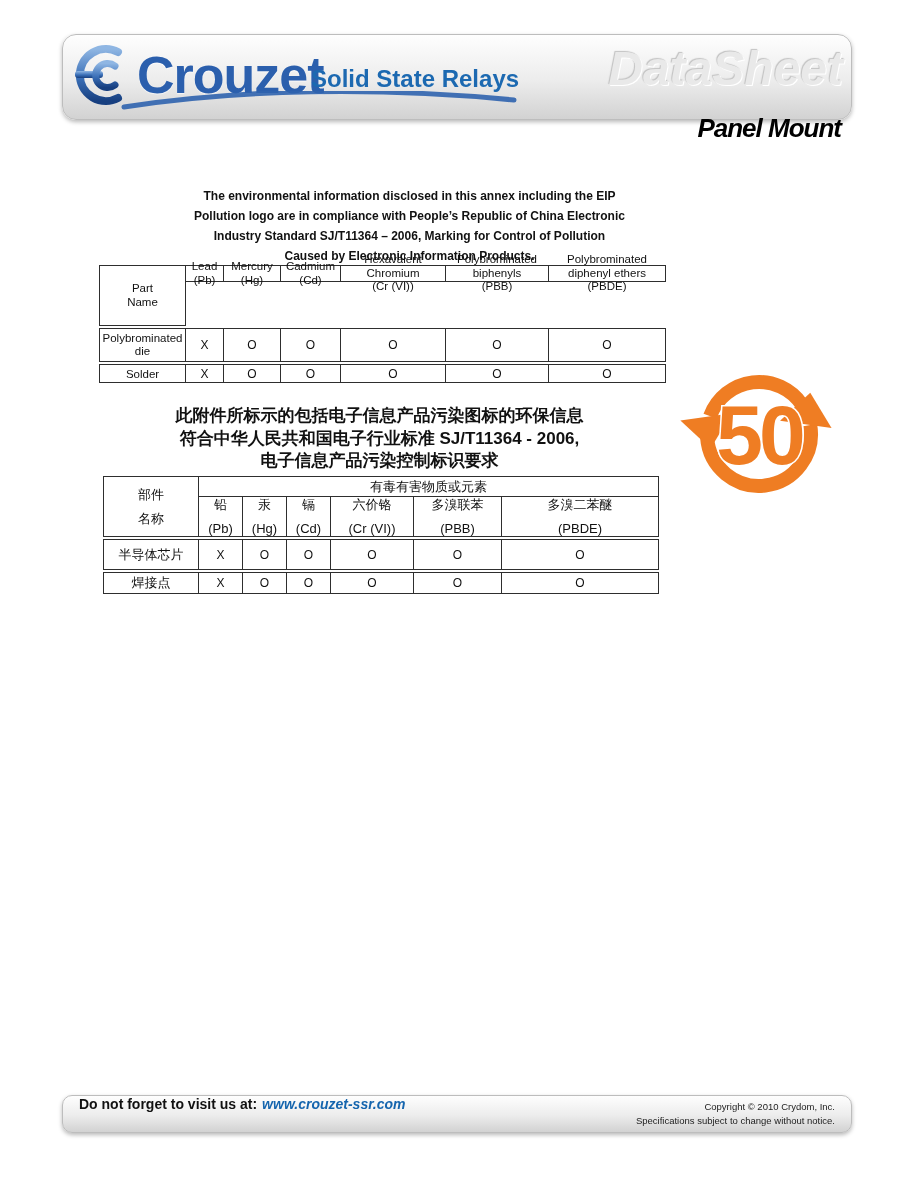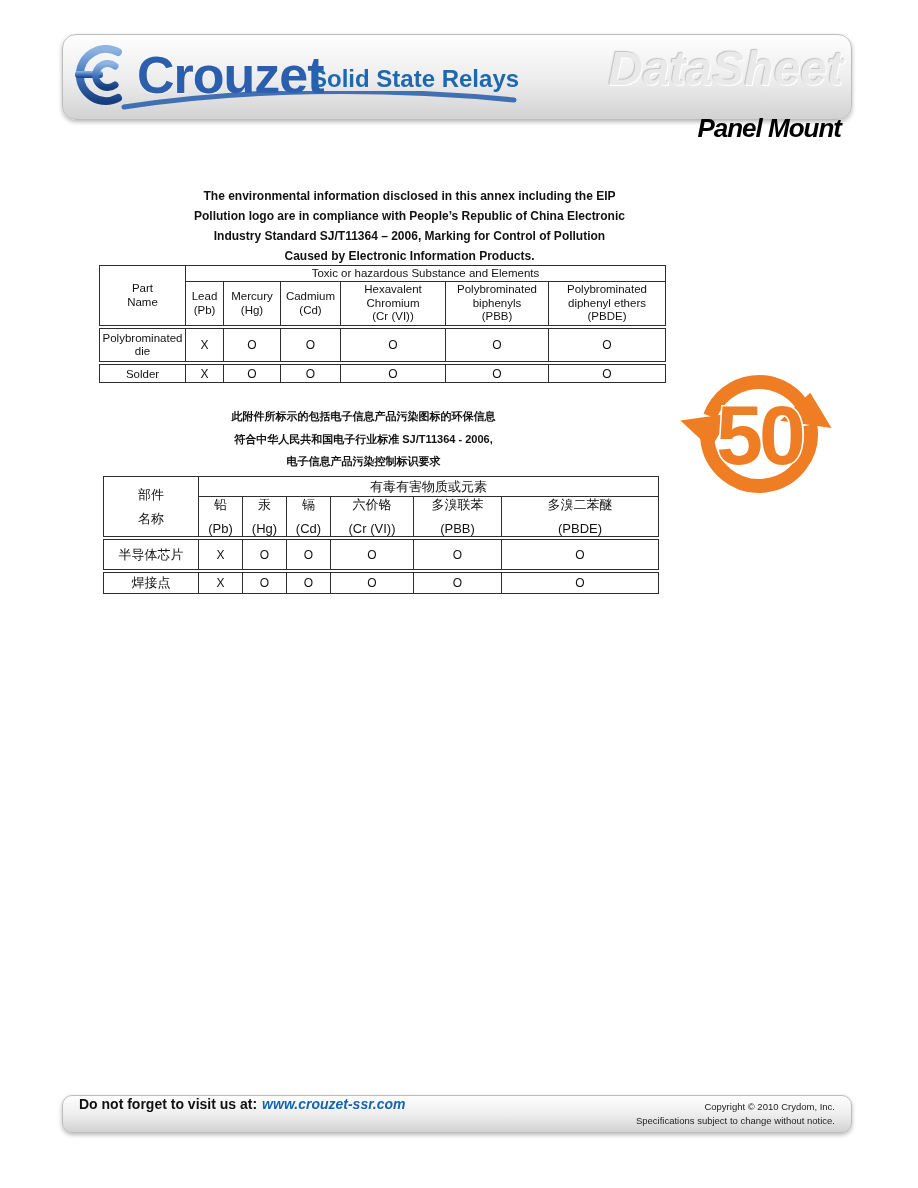--- a/index.html
+++ b/index.html
@@ -20,21 +20,21 @@
   .product-line { position:absolute; left:248px; top:30px; font-size:24px; font-weight:bold; color:#1c69b1; }
   .watermark { position:absolute; right:8px; top:6px; font-size:48px; font-weight:900; font-style:italic;
                color:#e9e9e9; letter-spacing:0px;
                text-shadow:1px 1px 0 #ffffff, -1px -1px 1px #c2c2c2; z-index:1;margin-left:40px; }
   .panel-mount { position:absolute; right:10px; top:46px; font-size:26px; font-weight:800;
                  font-style:italic; color:#000; z-index:2; letter-spacing:-1px;margin-top:32px; }
 
   
   .intro { position:absolute; font-weight:bold; text-align:center; white-space:pre-line; }
   .intro-en { left:152px; top:186px; width:515px; font-size:12px; line-height:20px; }
-  .intro-zh { left:85px; top:405px; width:557px; font-size:11px; line-height:22.5px; }
+  .intro-zh { left:101px; top:405px; width:557px; font-size:17px; line-height:22.5px; }
 
   
   .tbl { position:absolute; }
   .tbl-en { left:99px; top:265px; }
   .tbl-zh { left:103px; top:476px; }
   .tblblock { display:grid; border-top:1px solid #2e2e2e; border-left:1px solid #2e2e2e; background:#fff; }
   .tblblock > div { border-right:1px solid #2e2e2e; border-bottom:1px solid #2e2e2e;
                     display:flex; align-items:center; justify-content:center;
                     text-align:center; white-space:pre-line; padding:0 2px; box-sizing:border-box; }
   .en-cols { grid-template-columns:86px 38px 57px 60px 105px 103px 117px; }
@@ -91,21 +91,20 @@
 
   <div class="intro intro-en">The environmental information disclosed in this annex including the EIP
 Pollution logo are in compliance with People’s Republic of China Electronic
 Industry Standard SJ/T11364 – 2006, Marking for Control of Pollution
 Caused by Electronic Information Products.</div>
 
   <div class="tbl tbl-en">
     <div class="tblblock en-cols en-head">
       <div class="part-h">Part
 Name</div>
-      <div class="group-h">Toxic or hazardous Substance and Elements</div>
       <div>Lead
 (Pb)</div>
       <div>Mercury
 (Hg)</div>
       <div>Cadmium
 (Cd)</div>
       <div>Hexavalent
 Chromium
 (Cr (VI))</div>
       <div>Polybrominated

